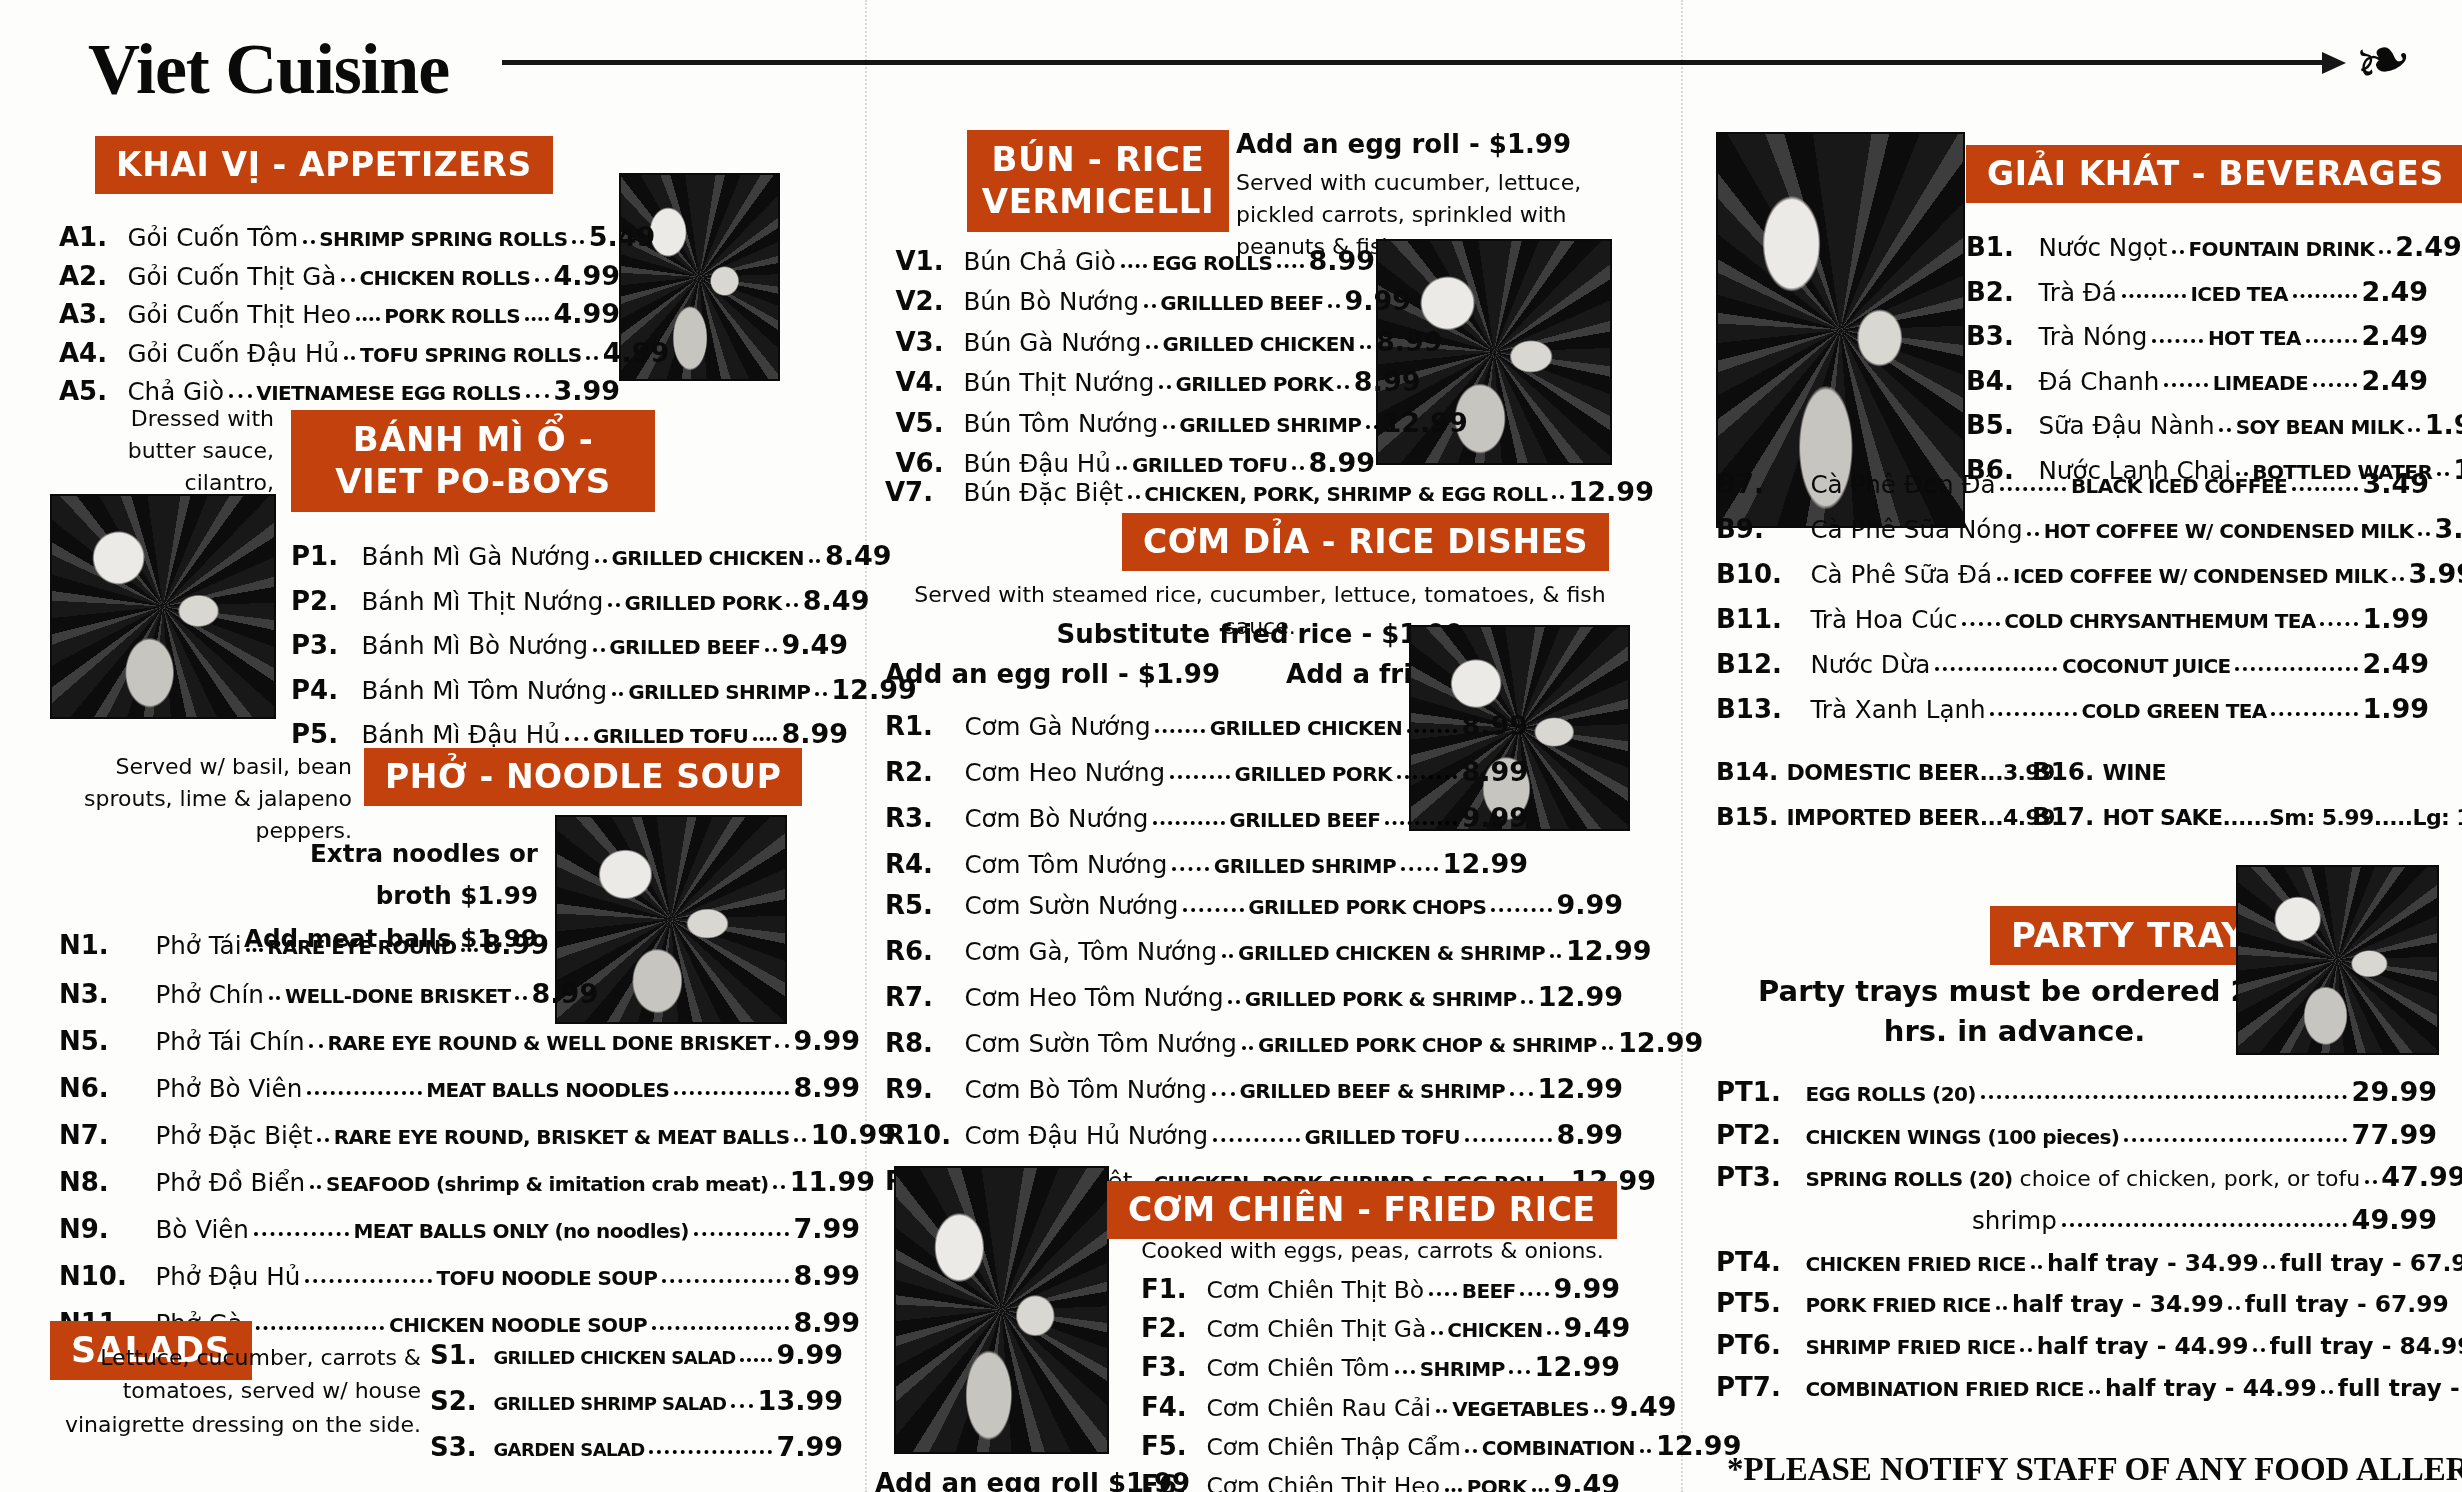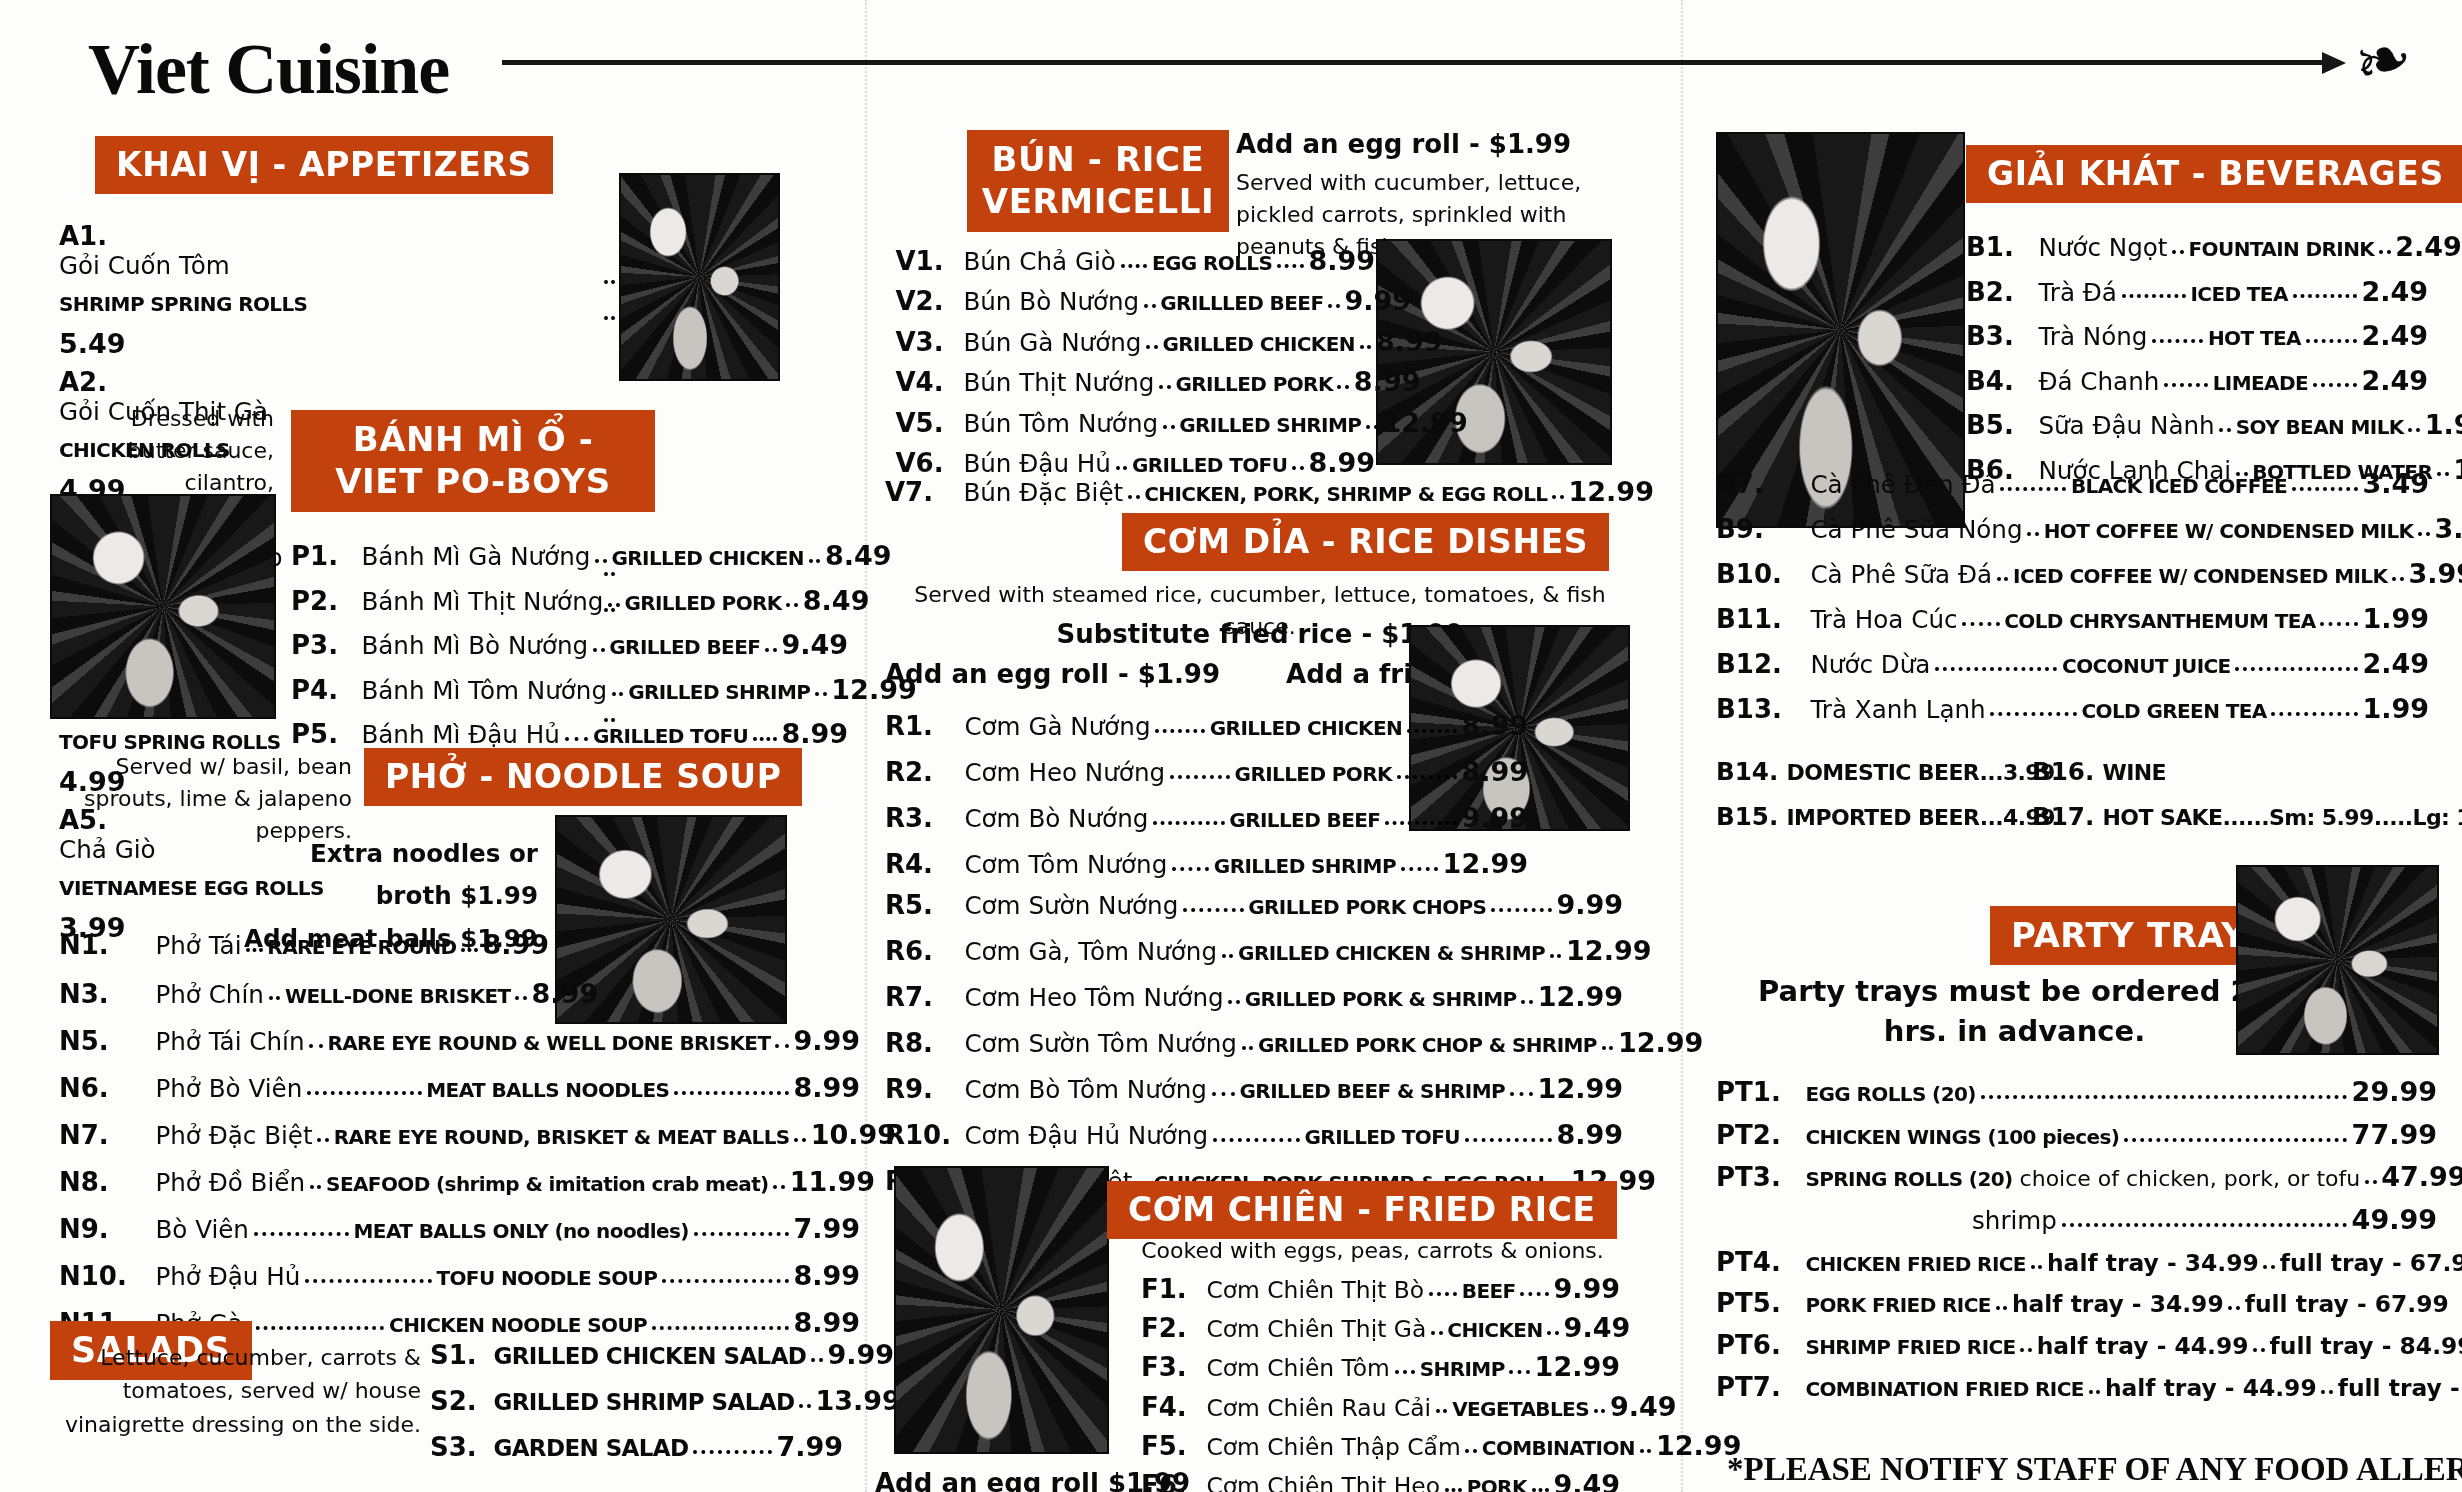--- a/index.html
+++ b/index.html
@@ -32,21 +32,21 @@
   
   .title{position:absolute;left:88px;top:28px;font-family:"Liberation Serif",serif;
          font-weight:700;font-size:72px;letter-spacing:-1.2px;white-space:nowrap;}
   .topline{position:absolute;left:502px;top:60px;width:1832px;height:5.3px;background:#161616;}
   .toplinearrow{position:absolute;left:2322px;top:52px;width:0;height:0;
         border-left:24.6px solid #161616;border-top:11px solid transparent;border-bottom:11px solid transparent;}
   .fleur{position:absolute;left:2354px;top:20px;font-size:69px;transform:rotate(-14deg);}
   
   #app-bar{left:95px;top:136px;}
   #app-items{left:59px;top:221px;width:561px;}
-  #app-items .row{margin-bottom:7.6px;flex-direction:column;}
+  #app-items .row{margin-bottom:7.6px;}
   #app-items .code{min-width:59px;}
   #app-photo{left:619px;top:173px;width:157px;height:204px;}
   #pob-intro{left:88px;top:403px;width:186px;text-align:right;}
   #pob-bar{left:291px;top:410px;width:364px;font-size:34px;}
   #pob-items{left:291px;top:540px;width:557px;}
   #pob-items .row{margin-bottom:13.5px;}
   #pob-items .code{min-width:61px;}
   #pob-photo{left:50px;top:494px;width:222px;height:221px;}
   #pho-intro{left:70px;top:751px;width:282px;text-align:right;}
   #pho-bar{left:364px;top:748px;}
@@ -57,21 +57,21 @@
   #pho-items-top .row{margin-bottom:17.6px;}
   #pho-items-top .code{min-width:87px;}
   #pho-items{left:59px;top:1025px;width:801px;}
   #pho-items .row{margin-bottom:16px;}
   #pho-items .code{min-width:87px;}
   #sal-bar{left:50px;top:1321px;font-size:35px;}
   #sal-intro{left:59px;top:1341px;width:362px;text-align:right;line-height:1.52;}
   #sal-items{left:430px;top:1339px;width:413px;}
   #sal-items .row{margin-bottom:15px;}
   #sal-items .code{min-width:54px;}
-  #sal-items .desc{font-size:23px;}
+  #sal-items .desc{font-size:18px;}
   
   #bun-bar{left:967px;top:130px;width:262px;font-size:34px;}
   #bun-note{left:1236px;top:129px;}
   #bun-intro{left:1236px;top:167px;width:413px;}
   #bun-items{left:885px;top:245px;width:490px;}
   #bun-items .row{margin-bottom:9.4px;text-align:center;}
   #bun-items .code{min-width:69px;}
   #bun-item-wide{left:885px;top:476px;width:736px;}
   #bun-item-wide .code{min-width:69px;}
   #bun-photo{left:1376px;top:239px;width:232px;height:222px;}

